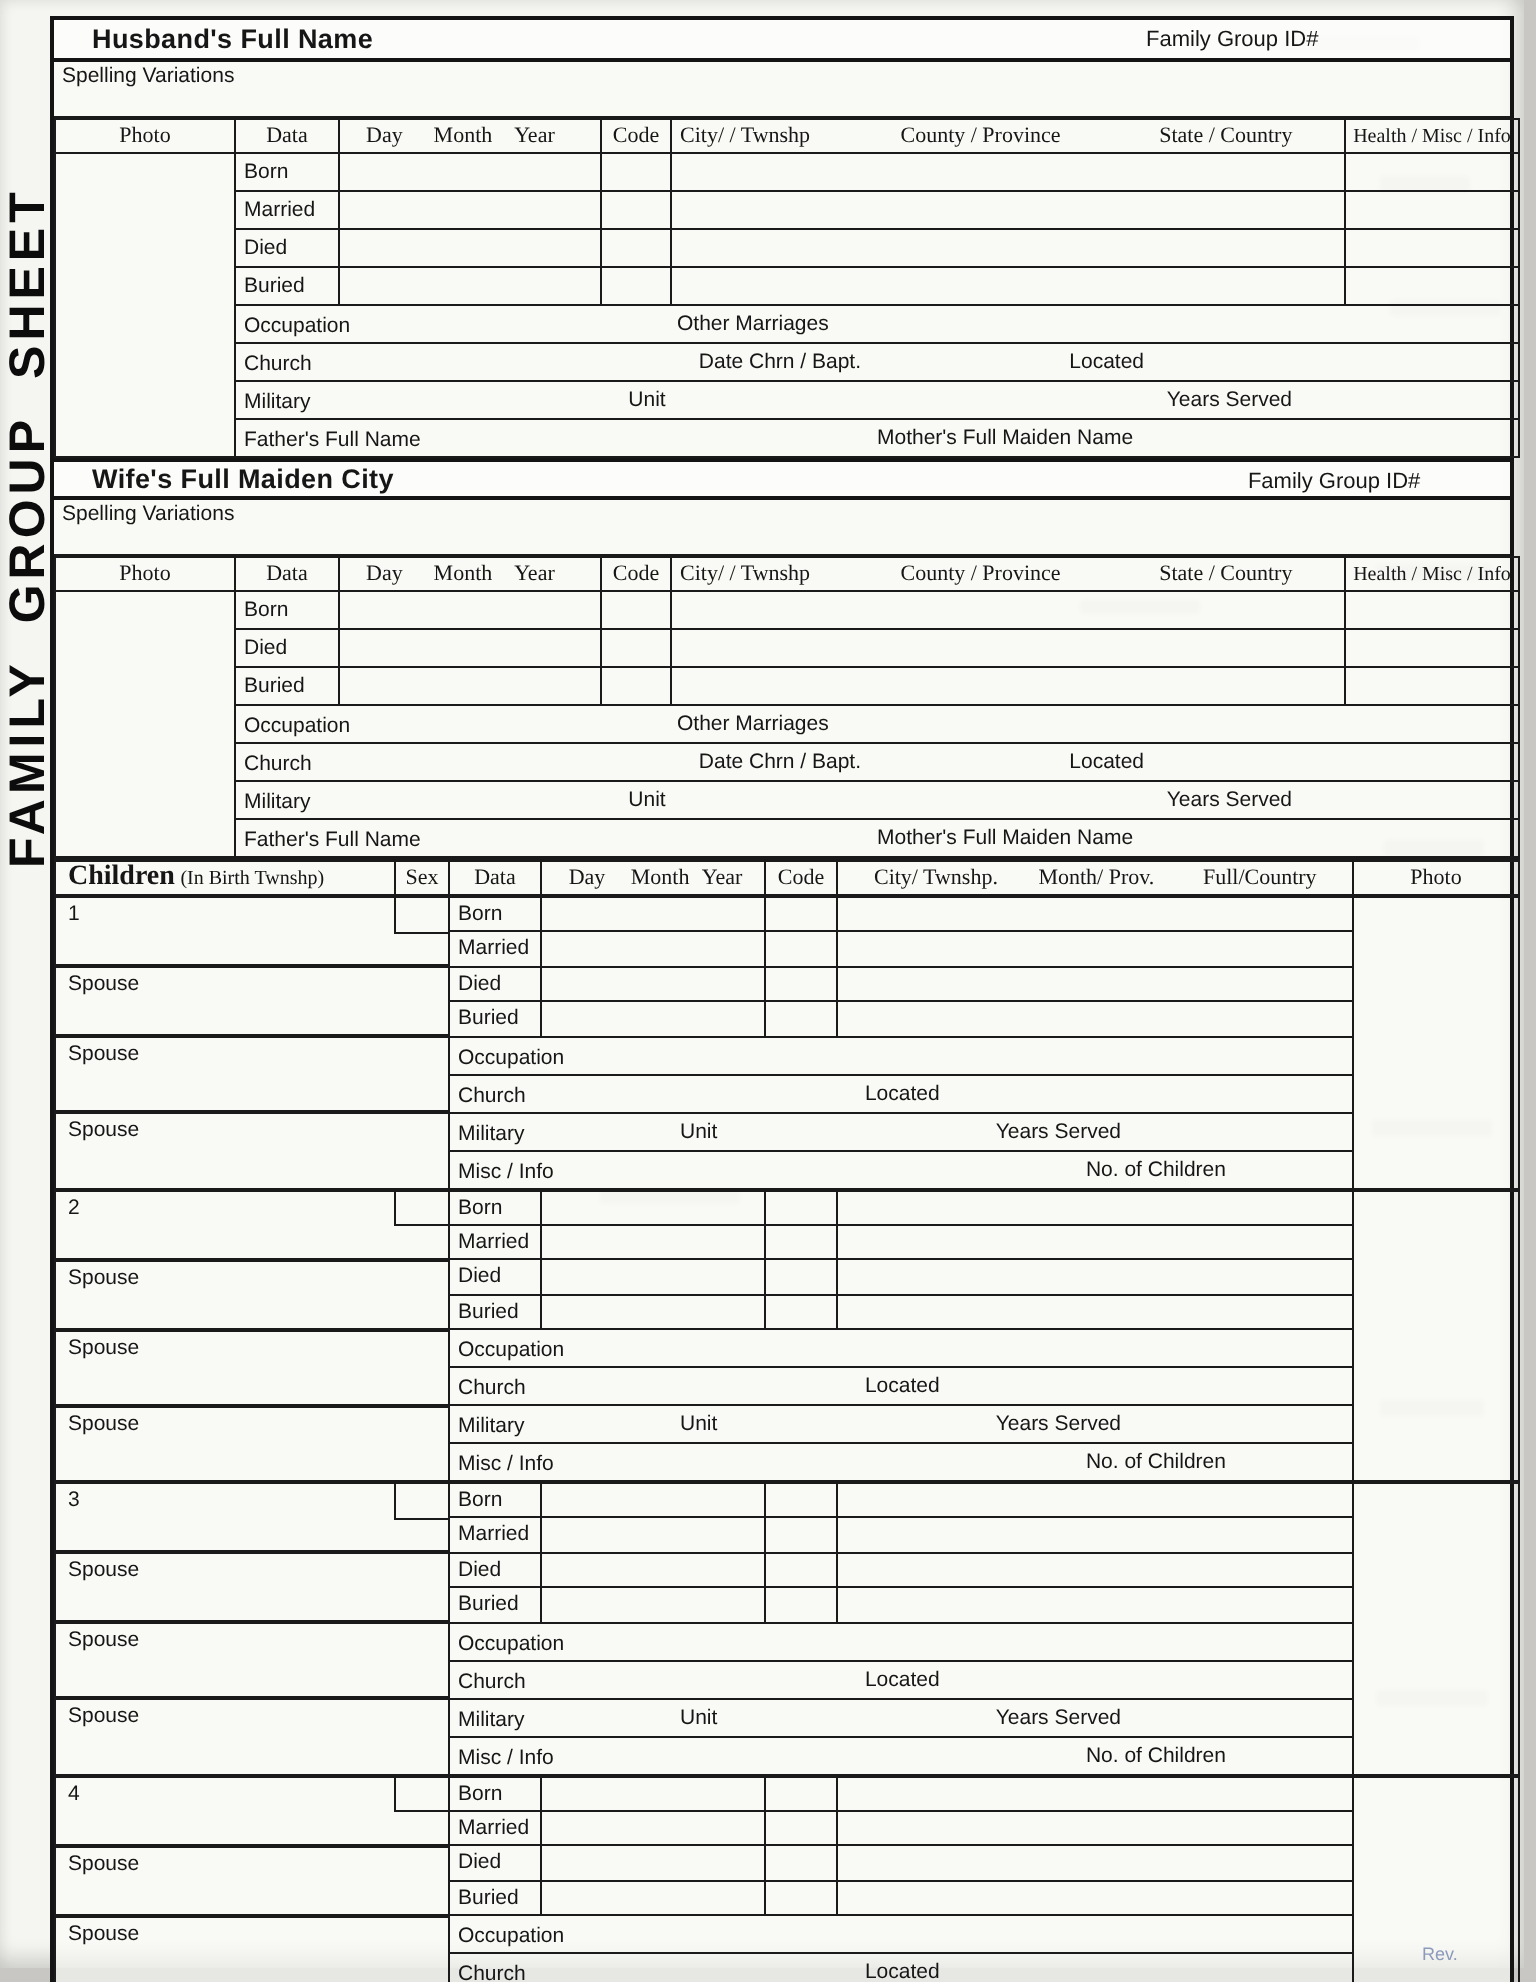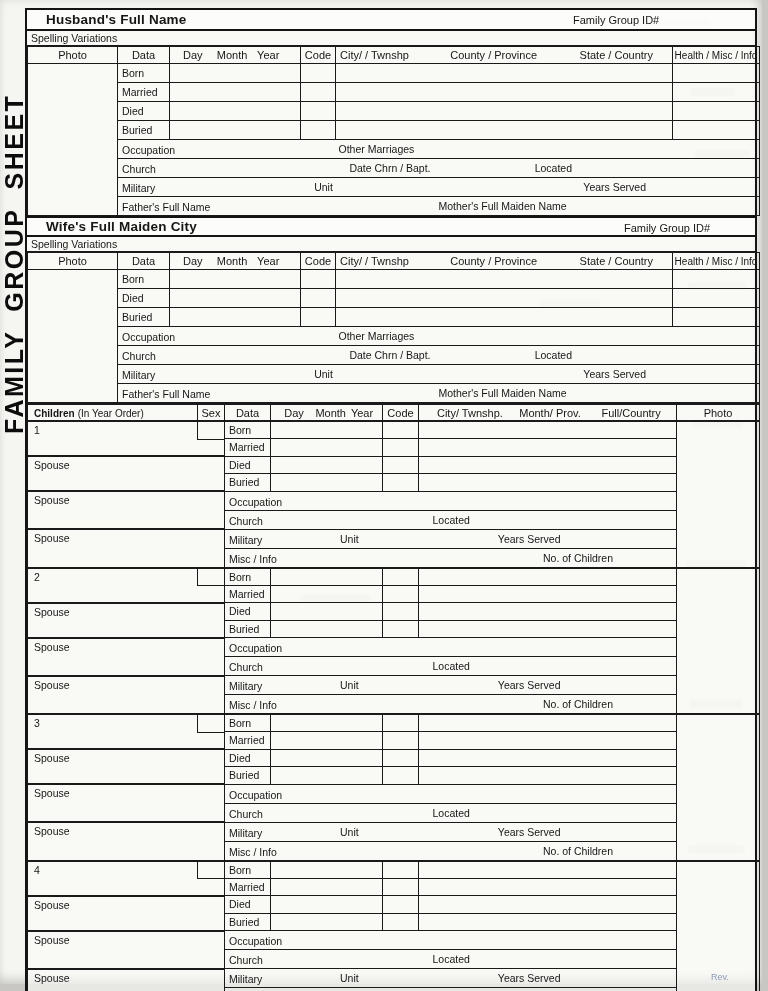--- a/index.html
+++ b/index.html
@@ -21,40 +21,40 @@
     color:#0c0c0c; text-align:center; white-space:nowrap;
   }
   .form {
     position:absolute; left:25px; top:8px; width:732px;
     border:2.5px solid #141414; background:rgba(252,252,248,0.6);
   }
   .section-title { position:relative; height:21px; display:flex; align-items:center; border-bottom:2px solid #141414; background:rgba(255,255,255,0.5); }
   .section-title.topline { border-top:2.5px solid #141414; }
   .section-title .stitle { font-weight:bold; font-size:13.5px; padding-left:19px; letter-spacing:0.2px; }
   .group-id { position:absolute; font-size:11px; top:4px; }
-  .spelling { height:15px; border-bottom:1.4px solid #1a1a1a; font-size:10.5px; padding:1px 0 0 4px; }
+  .spelling { height:28px; border-bottom:1.4px solid #1a1a1a; font-size:10.5px; padding:1px 0 0 4px; }
   table { border-collapse:collapse; table-layout:fixed; width:732px; }
   td, th { border:1.4px solid #1a1a1a; padding:0; position:relative; font-weight:normal; }
-  tr.hdr td, tr.hdr th { height:17px; font-size:11px; text-align:center; vertical-align:middle; }
+  tr.hdr td, tr.hdr th { height:17px; font-size:11px; text-align:center; vertical-align:middle;font-family:Liberation Serif, serif; }
   .ev td { height:19px; }
   .cv td { height:17.5px; }
   .lbl { font-size:10.5px; padding-left:4px; text-align:left !important; vertical-align:middle; }
   .hdr .small { font-size:10px; }
   .pos { position:absolute; top:50%; transform:translateY(-50%); white-space:nowrap; font-size:10.5px; }
   .hpos { position:absolute; top:50%; transform:translateY(-50%); white-space:nowrap; font-size:11px; }
   .main { font-size:10.5px; padding-left:4px; white-space:nowrap; }
   td.wide { text-align:left; vertical-align:middle; }
   .c-num, .c-spouse { vertical-align:top; text-align:left; font-size:10.5px; }
   .c-num .numtxt, .c-spouse .sptxt { display:inline-block; padding:2px 0 0 6px; }
   .thick-top { border-top-width:2.2px !important; }
   tr.blk-top td { border-top-width:2.2px; }
   .sex-box { position:absolute; top:0; right:0; width:27px; height:17.5px;
     border-left:1.4px solid #1a1a1a; border-bottom:1.4px solid #1a1a1a; }
   .ch-title { text-align:left !important; padding-left:6px; white-space:nowrap; }
-  .ch-title .b { font-weight:bold; font-size:10px; }
+  .ch-title .b { font-weight:bold; font-size:14px; }
   .ch-title .s { font-size:10px; }
   thead th { border-bottom-width:1.8px; }
   .rev { position:absolute; left:711px; top:972px; font-size:9px; color:rgba(95,115,165,0.7); }
   .ghost { position:absolute; background:rgba(105,105,120,0.07); border-radius:2px; filter:blur(1.2px); pointer-events:none; }
 </style>
 </head>
 <body>
 
 <div class="paper"></div>
 
@@ -253,21 +253,21 @@
         <col style="width:46px">
         <col style="width:112px">
         <col style="width:36px">
         <col style="width:258px">
         <col style="width:83px">
       </colgroup>
     <thead>
       <tr class="hdr">
         <th class="ch-title thick-top">
           <span class="b">Children</span>
-          <span class="s">(In Year Order)</span>
+          <span class="s">(In Birth Twnshp)</span>
         </th>
         <th class="thick-top"><span>Sex</span></th>
         <th class="thick-top"><span>Data</span></th>
         <th class="thick-top">
           <span class="hpos" style="left:12%">Day</span>
           <span class="hpos" style="left:40%">Month</span>
           <span class="hpos" style="left:72%">Year</span>
         </th>
         <th class="thick-top"><span>Code</span></th>
         <th class="thick-top">

